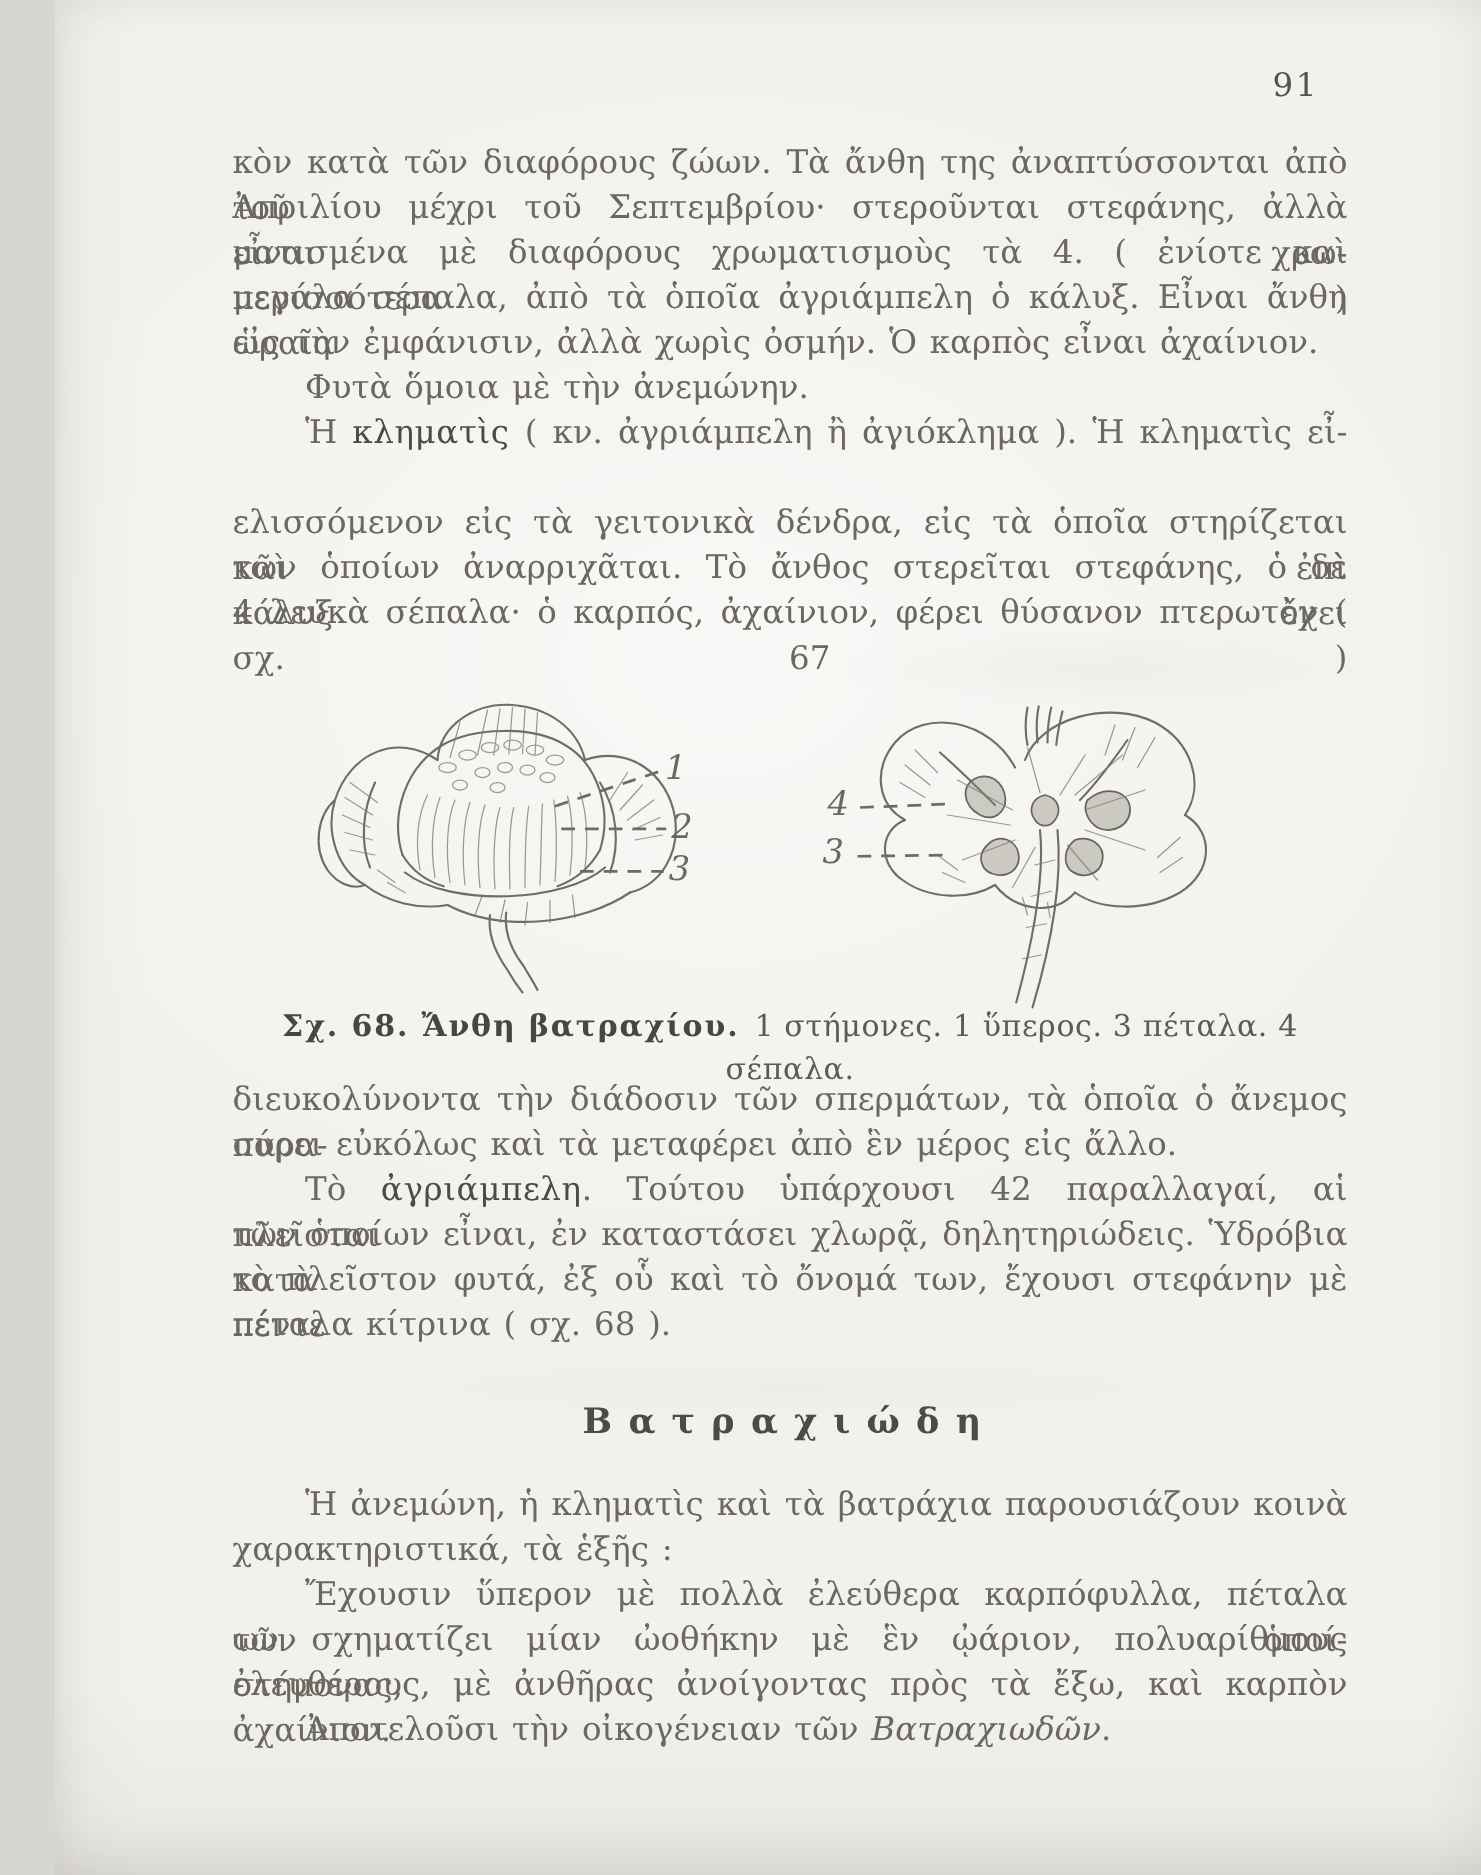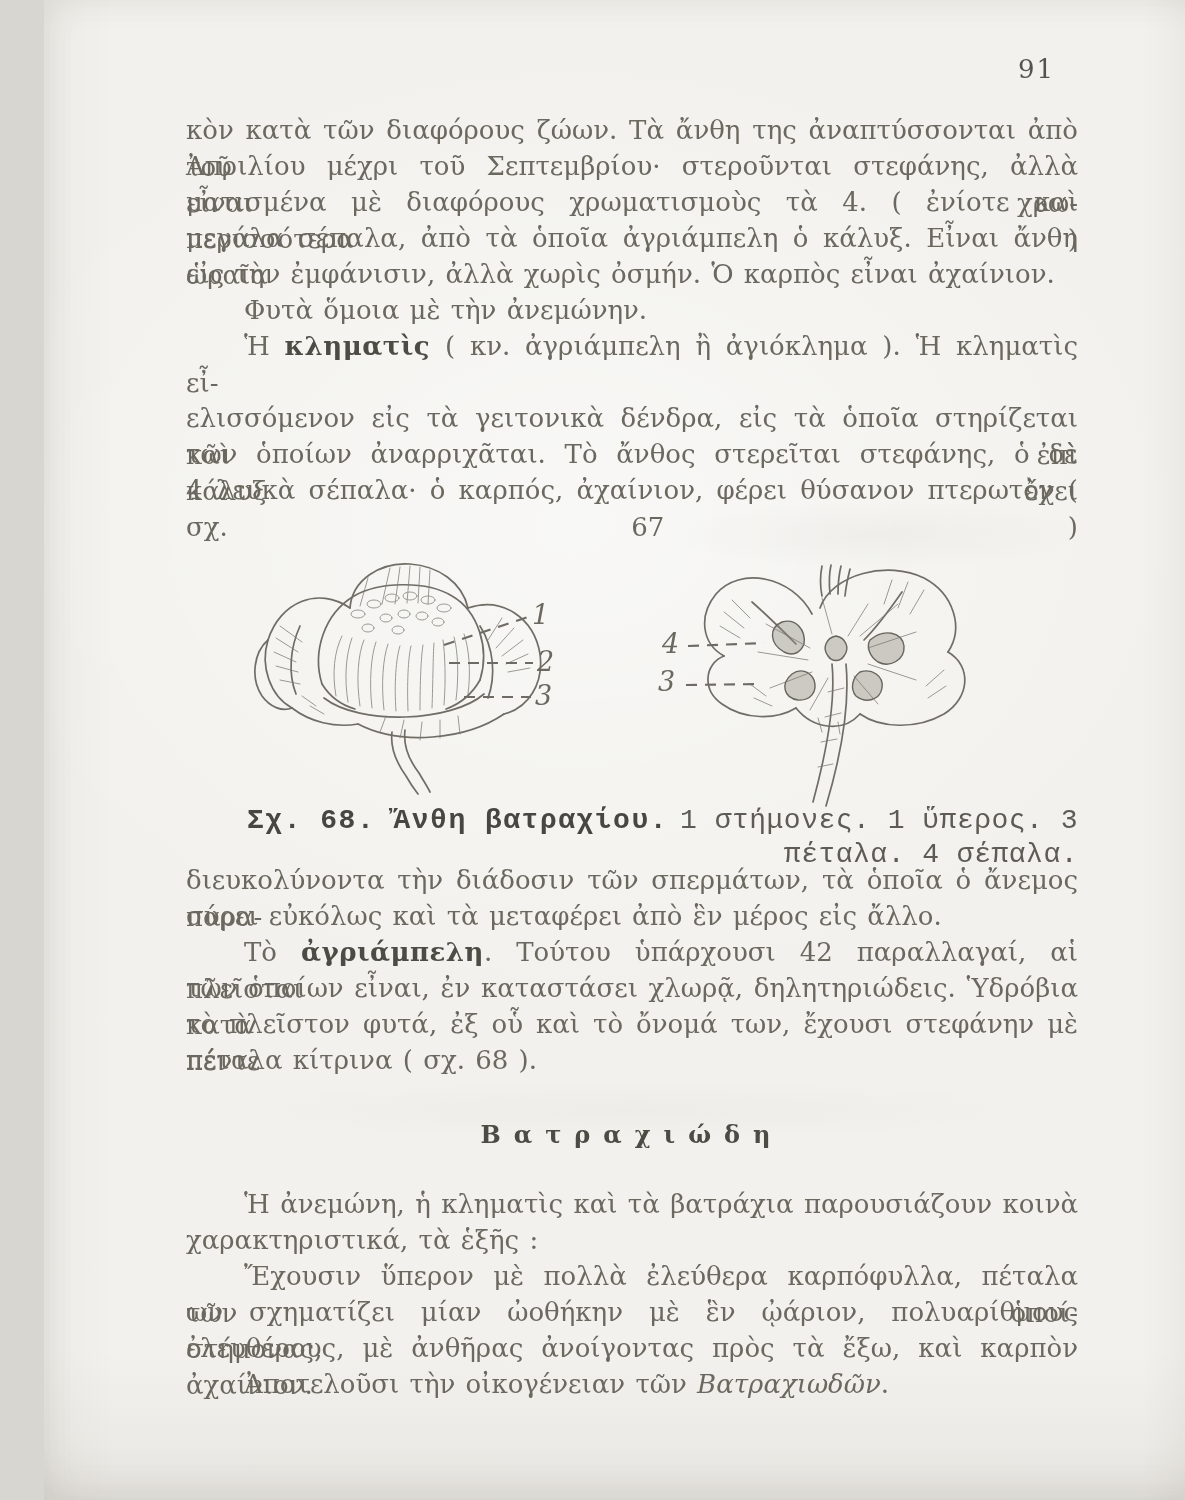--- a/index.html
+++ b/index.html
@@ -24,30 +24,30 @@
     position:absolute;left:142px;top:0;width:892px;height:1500px;
   }
   .ln{
     position:absolute;left:0;width:100%;
     font-size:26px;line-height:37px;
     color:#6a685f;word-spacing:2px;
     white-space:normal;
   }
   .j{text-align:justify;text-align-last:justify;}
   .ind{text-indent:58px;}
-  .bw{font-weight:bold;color:#4c4b44;letter-spacing:0.5px;}
+  .bw{font-weight:normal;color:#4c4b44;letter-spacing:0.5px;}
   .it{font-style:italic;}
   .heading{
     position:absolute;left:0;top:1120px;width:100%;
-    text-align:center;font-size:24px;font-weight:bold;
+    text-align:center;font-size:28px;font-weight:bold;
     letter-spacing:13px;color:#4c4b44;
   }
   .caption{
     position:absolute;left:0;top:804px;width:100%;
-    text-align:right;font-size:28px;line-height:34px;color:#5d5b54;font-family:Liberation Mono, monospace;
+    text-align:center;font-size:24px;line-height:34px;color:#5d5b54;
   }
   .caption .cap-bold{font-weight:bold;color:#474640;letter-spacing:1.5px;}
   .caption .cap-rest{margin-left:12px;letter-spacing:0.5px;}
   .figure{position:absolute;left:142px;top:540px;width:900px;height:270px;}
   .figure svg{position:absolute;}
   .fig-label{
     position:absolute;font-size:27px;line-height:27px;color:#6b695f;
     font-family:"DejaVu Serif","Liberation Serif",serif;font-style:italic;
   }
   .artifact{position:absolute;border-radius:50%;pointer-events:none;}

